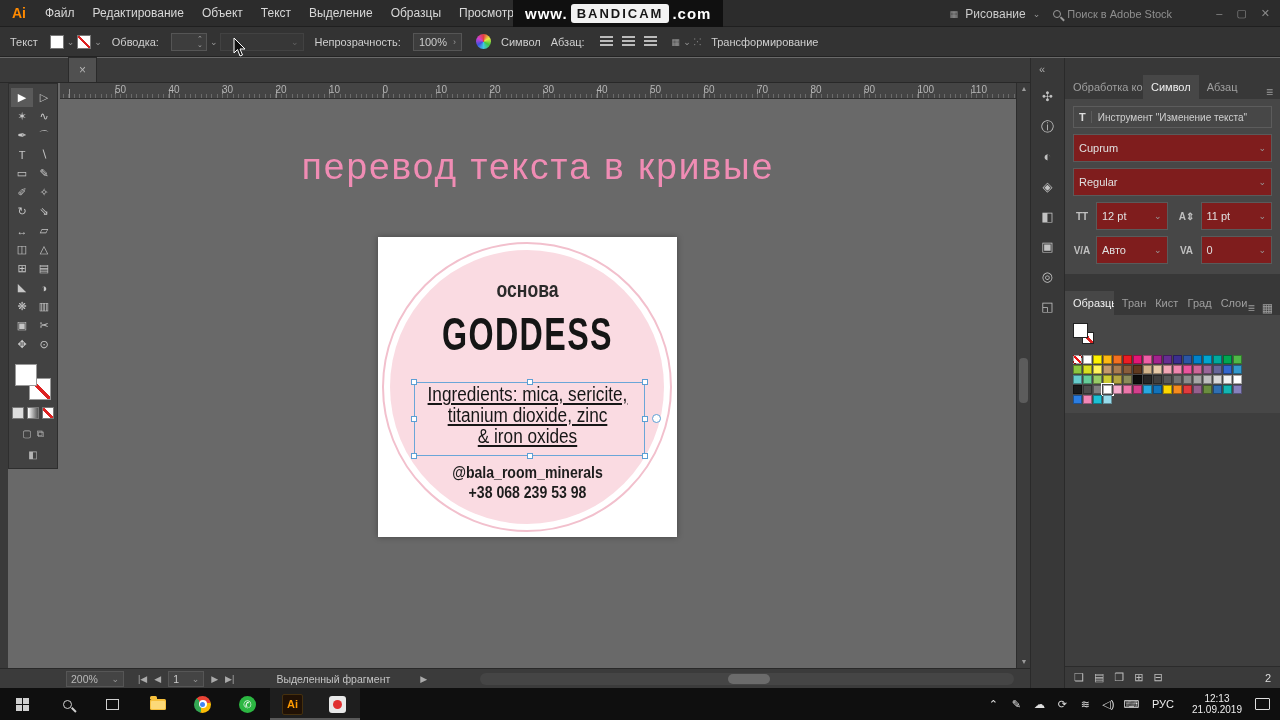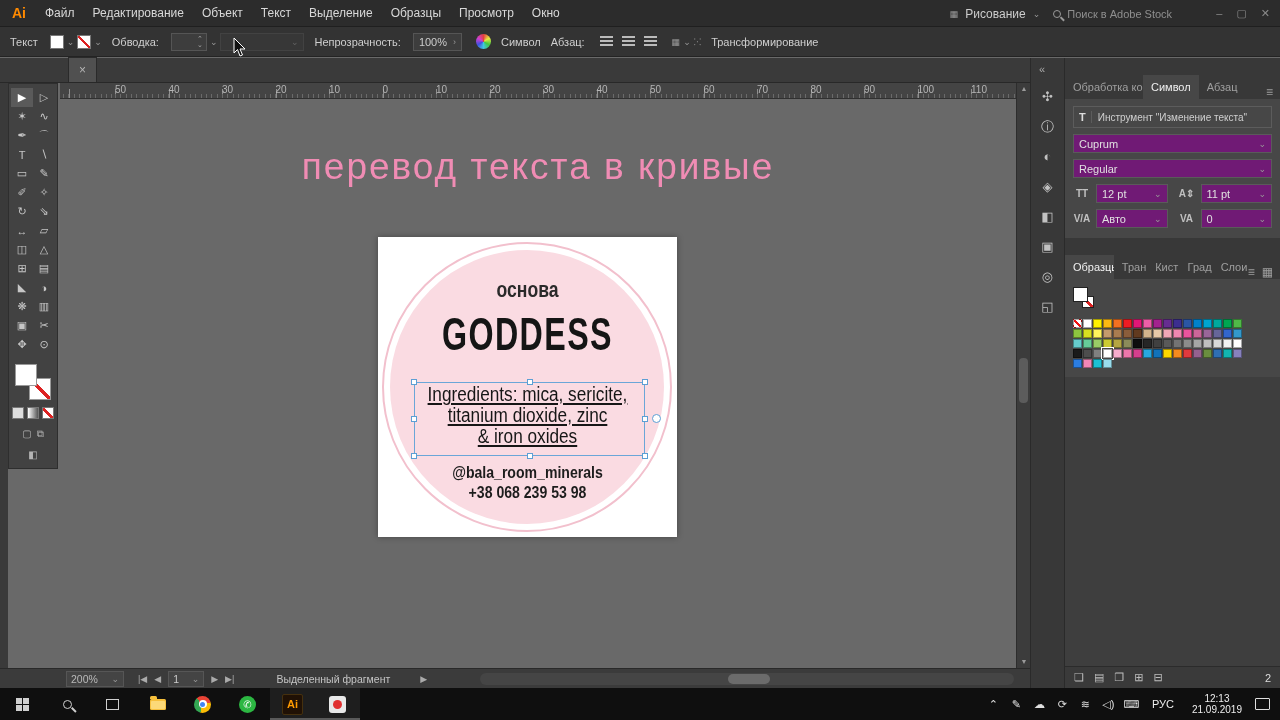--- a/index.html
+++ b/index.html
@@ -105,21 +105,21 @@
 .collapse{height:22px;line-height:22px;color:#aaa;font-size:11px;align-self:flex-start;padding-left:8px}
 .strip-icon{width:30px;height:27px;display:flex;align-items:center;justify-content:center;color:#c2c2c2;font-size:13px;margin:3px 0}
 .panel{position:absolute;left:1064px;top:58px;width:216px;height:630px;background:#3e3e3e;border-left:1px solid #2a2a2a;z-index:20}
 .ptabs{display:flex;align-items:flex-end;height:41px;background:#383838;padding-top:17px}
 .ptab{height:24px;line-height:24px;padding:0 8px;font-size:11px;color:#9f9f9f;white-space:nowrap;overflow:hidden;max-width:78px}
 .ptab.active{background:#474747;color:#f0f0f0}
 .ptab-menu{margin-left:auto;color:#9f9f9f;padding-right:7px;font-size:12px}
 .char-body{padding:7px 8px 10px;display:flex;flex-direction:column;gap:6px;background:#474747}
 .hint-row{display:flex;align-items:center;gap:6px;border:1px solid #5c5c5c;height:22px;padding:0 5px;font-size:10px;color:#cfcfcf}
 .hint-ico{font-weight:700;font-size:11px;color:#ddd;border-right:1px solid #5c5c5c;padding-right:5px}
-.combo{height:19px;background:#701a75;border:1px solid #5a5a5a;display:flex;align-items:center;justify-content:space-between;padding:0 5px;font-size:11px;color:#e0e0e0}
+.combo{height:19px;background:#7f1d1d;border:1px solid #5a5a5a;display:flex;align-items:center;justify-content:space-between;padding:13px 5px;font-size:11px;color:#e0e0e0}
 .char-grid{display:grid;grid-template-columns:1fr 1fr;gap:6px 10px}
 .char-cell{display:flex;align-items:center;gap:5px}
 .char-ico{font-size:10px;color:#c0c0c0;min-width:18px;text-align:center;font-weight:700}
 .char-cell .combo{flex:1}
 .sw-body{padding:8px;background:#474747;position:relative;padding-top:8px}
 .sw-proxy{position:relative;width:30px;height:28px;margin-bottom:4px}
 .sw-proxy-f{position:absolute;left:0;top:0;width:15px;height:15px;background:#fff;border:1px solid #222;z-index:2}
 .sw-proxy-s{position:absolute;left:9px;top:9px;width:12px;height:12px;background:linear-gradient(45deg,#fff 40%,#d22 40%,#d22 60%,#fff 60%);border:1px solid #222}
 .swatch-row{display:flex;gap:1px;margin-bottom:1px}
 .swatch{width:9px;height:9px;border:1px solid rgba(0,0,0,.35)}
@@ -163,20 +163,25 @@
     <nav class="menu-items">
         <span class="menu-item">Файл</span>
         <span class="menu-item">Редактирование</span>
         <span class="menu-item">Объект</span>
         <span class="menu-item">Текст</span>
         <span class="menu-item">Выделение</span>
         <span class="menu-item">Образцы</span>
         <span class="menu-item">Просмотр</span>
         <span class="menu-item">Окно</span>
       </nav>
+    <div class="watermark">
+      <span class="wm-prefix">www.</span>
+      <span class="wm-brand">BANDICAM</span>
+      <span class="wm-suffix">.com</span>
+    </div>
     <div class="menubar-right">
       <span class="chev">▦</span>
       <span class="workspace">Рисование</span>
       <span class="chev">⌄</span>
       <div class="search-box">
         <span class="mag"></span>
         <span>Поиск в Adobe Stock</span>
       </div>
       <div class="win-btns">
         <span>–</span>

